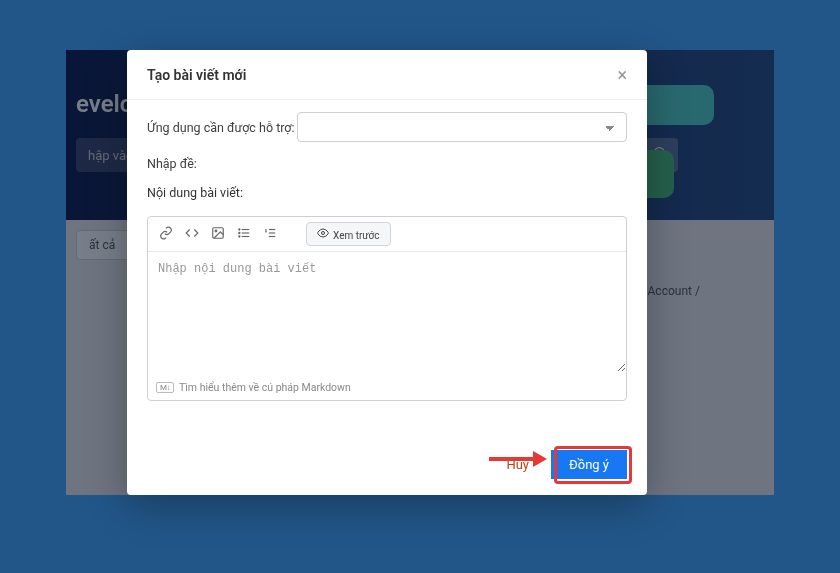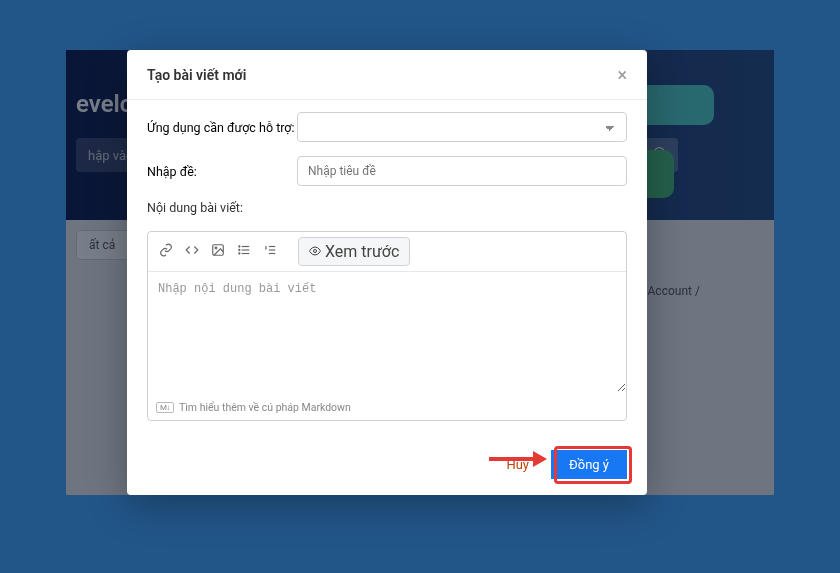--- a/index.html
+++ b/index.html
@@ -27,30 +27,30 @@
 .right-col{flex:0 0 220px;font-size:12px;color:#555}
 .right-col .rline{margin:20px 0}
 
 .overlay{position:absolute;inset:0;background:rgba(10,20,40,.55)}
 .modal{position:absolute;left:127px;top:50px;width:520px;height:445px;background:#fff;border-radius:4px;box-shadow:0 10px 40px rgba(0,0,0,.3);display:flex;flex-direction:column}
 .modal-header{display:flex;justify-content:space-between;align-items:center;padding:14px 20px;border-bottom:1px solid #eee}
 .modal-title{font-size:14px;font-weight:600;color:#333}
 .close-btn{border:none;background:none;font-size:18px;color:#999;cursor:pointer}
 .modal-body{padding:12px 20px 8px;flex:1;overflow:auto;font-size:12px;color:#444}
 .frow{display:flex;align-items:center;margin-bottom:14px}
-.flabel{width:150px;font-size:12.5px;color:#000000}
+.flabel{width:150px;font-size:12.5px;color:#404040}
 .fcontrol{flex:1}
 .sel,.tinput{width:100%;height:30px;border:1px solid #ccd0d5;border-radius:4px;padding:0 10px;font-size:12px;color:#555;background:#fff}
 .sel{appearance:none;background-image:linear-gradient(45deg,transparent 50%,#888 50%),linear-gradient(135deg,#888 50%,transparent 50%);background-position:calc(100% - 16px) 13px,calc(100% - 11px) 13px;background-size:5px 5px;background-repeat:no-repeat}
 .content-label{font-size:12.5px;color:#333;margin-bottom:16px}
 .editor{border:1px solid #ccd0d5;border-radius:4px}
 .toolbar{display:flex;align-items:center;gap:2px;padding:5px 6px;border-bottom:1px solid #e5e8eb}
 .tool-btn{width:24px;height:24px;border:none;background:none;color:#666;cursor:pointer;border-radius:3px;display:flex;align-items:center;justify-content:center}
 .tool-btn svg{width:14px;height:14px}
-.preview-btn{border:1px solid #d0d4d9;background:#f5f6f7;border-radius:4px;padding:4px 10px;font-size:16px;color:#444;cursor:pointer;display:flex;align-items:flex-end;gap:4px;margin-left:14px}
+.preview-btn{border:1px solid #d0d4d9;background:#f5f6f7;border-radius:4px;padding:4px 10px;font-size:10px;color:#444;cursor:pointer;display:flex;align-items:flex-end;gap:4px;margin-left:22px}
 .editor textarea{width:100%;height:120px;border:none;resize:vertical;padding:10px;font-size:12px;font-family:Liberation Mono, monospace;color:#0f766e;outline:none}
 .editor textarea::placeholder{color:#999}
 .md-help{padding:6px 8px;font-size:10.5px;color:#888;display:flex;align-items:center;gap:5px}
 .md-badge{display:inline-block;border:1px solid #bbb;border-radius:2px;padding:0 3px;font-size:8px;letter-spacing:-.5px;color:#888}
 .modal-footer{padding:12px 20px 16px;display:flex;justify-content:flex-end;align-items:center;gap:10px;position:relative}
 .btn-cancel{border:none;background:none;font-size:13px;color:#c2410c;cursor:pointer;padding:6px 12px}
 .btn-submit{border:none;background:#1877f2;color:#fff;font-size:13px;padding:7px 18px;border-radius:0;cursor:pointer}
 .highlight-box{position:absolute;right:15px;bottom:11px;width:78px;height:38px;border:3px solid #e53935;border-radius:4px;pointer-events:none}
 .arrow{position:absolute;right:100px;bottom:22px;pointer-events:none}
 .arrow svg{width:60px;height:20px}
@@ -145,21 +145,20 @@
       <span>×</span>
     </button>
   </div>
   <div class="modal-body">
     <div class="frow">
       <div class="flabel">Ứng dụng cần được hỗ trợ:</div>
       <div class="fcontrol"><select class="sel"><option></option></select></div>
     </div>
     <div class="frow">
       <div class="flabel">Nhập đề:</div>
-      <div class="fcontrol"><input class="tinput" placeholder="Nhập tiêu đề" style=""></div>
     </div>
     <div class="content-label">Nội dung bài viết:</div>
     <div class="editor">
       <div class="toolbar">
         <button class="tool-btn">
             <span><svg viewBox="0 0 24 24" fill="none" stroke="currentColor" stroke-width="2">
                 <path d="M10 13a5 5 0 0 0 7 0l3-3a5 5 0 0 0-7-7l-1 1"></path>
                 <path d="M14 11a5 5 0 0 0-7 0l-3 3a5 5 0 0 0 7 7l1-1"></path>
               </svg></span>
           </button>

